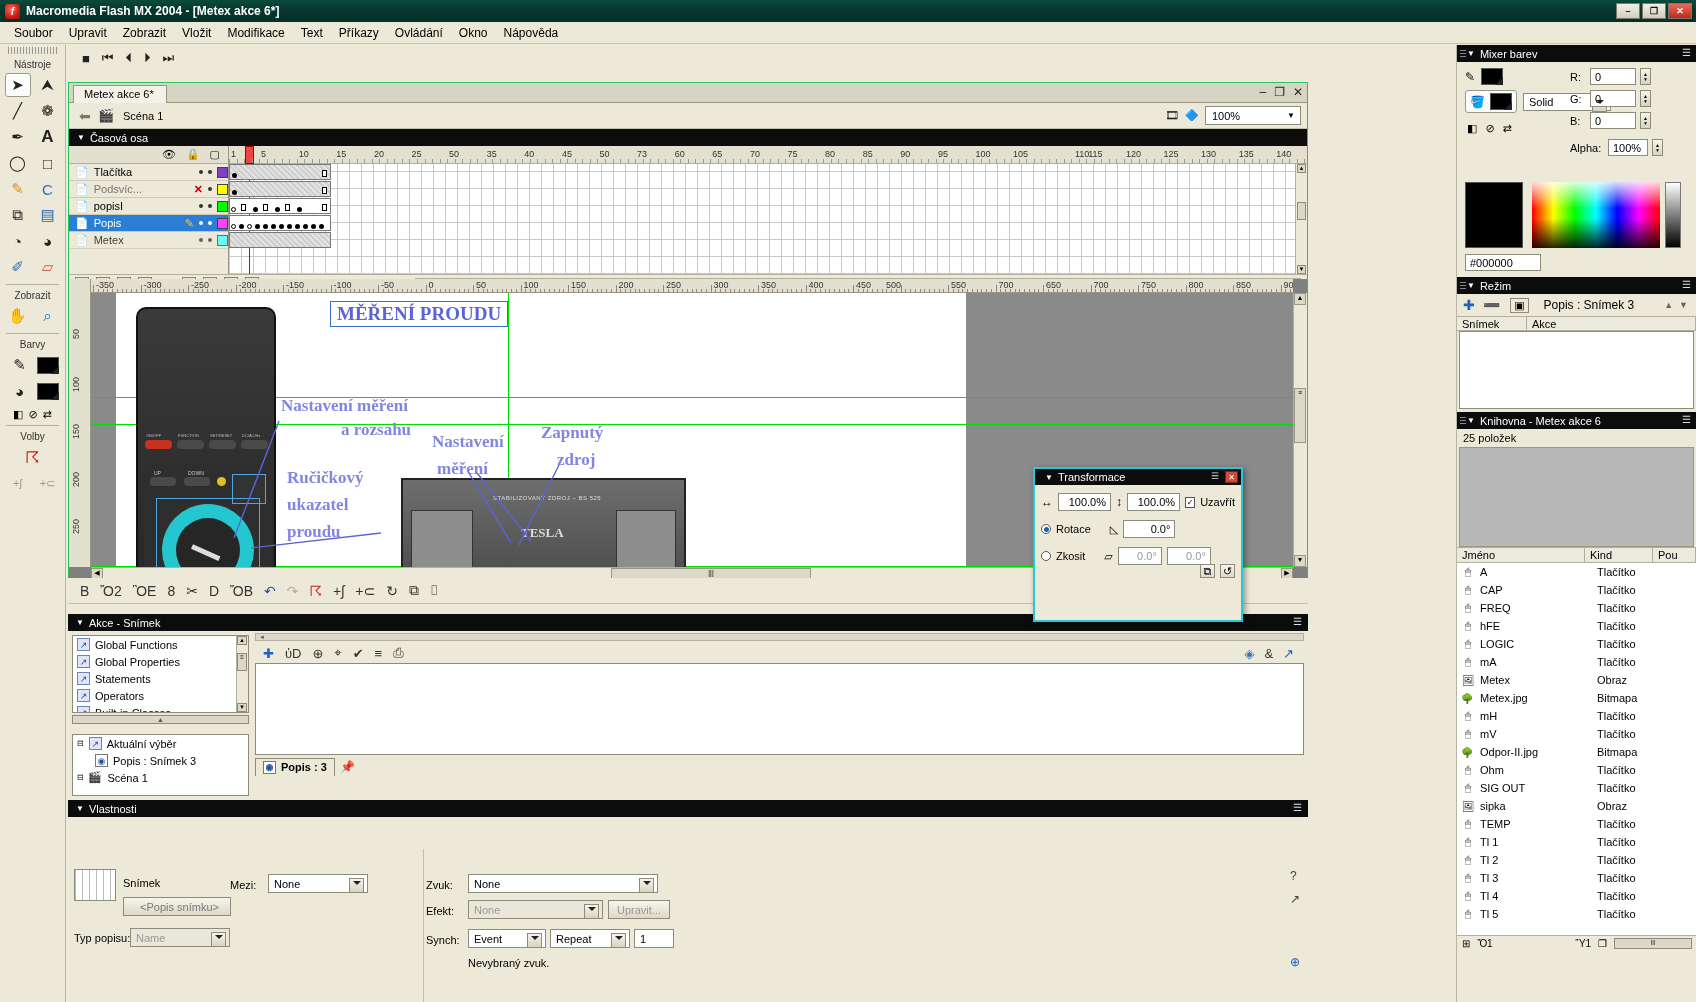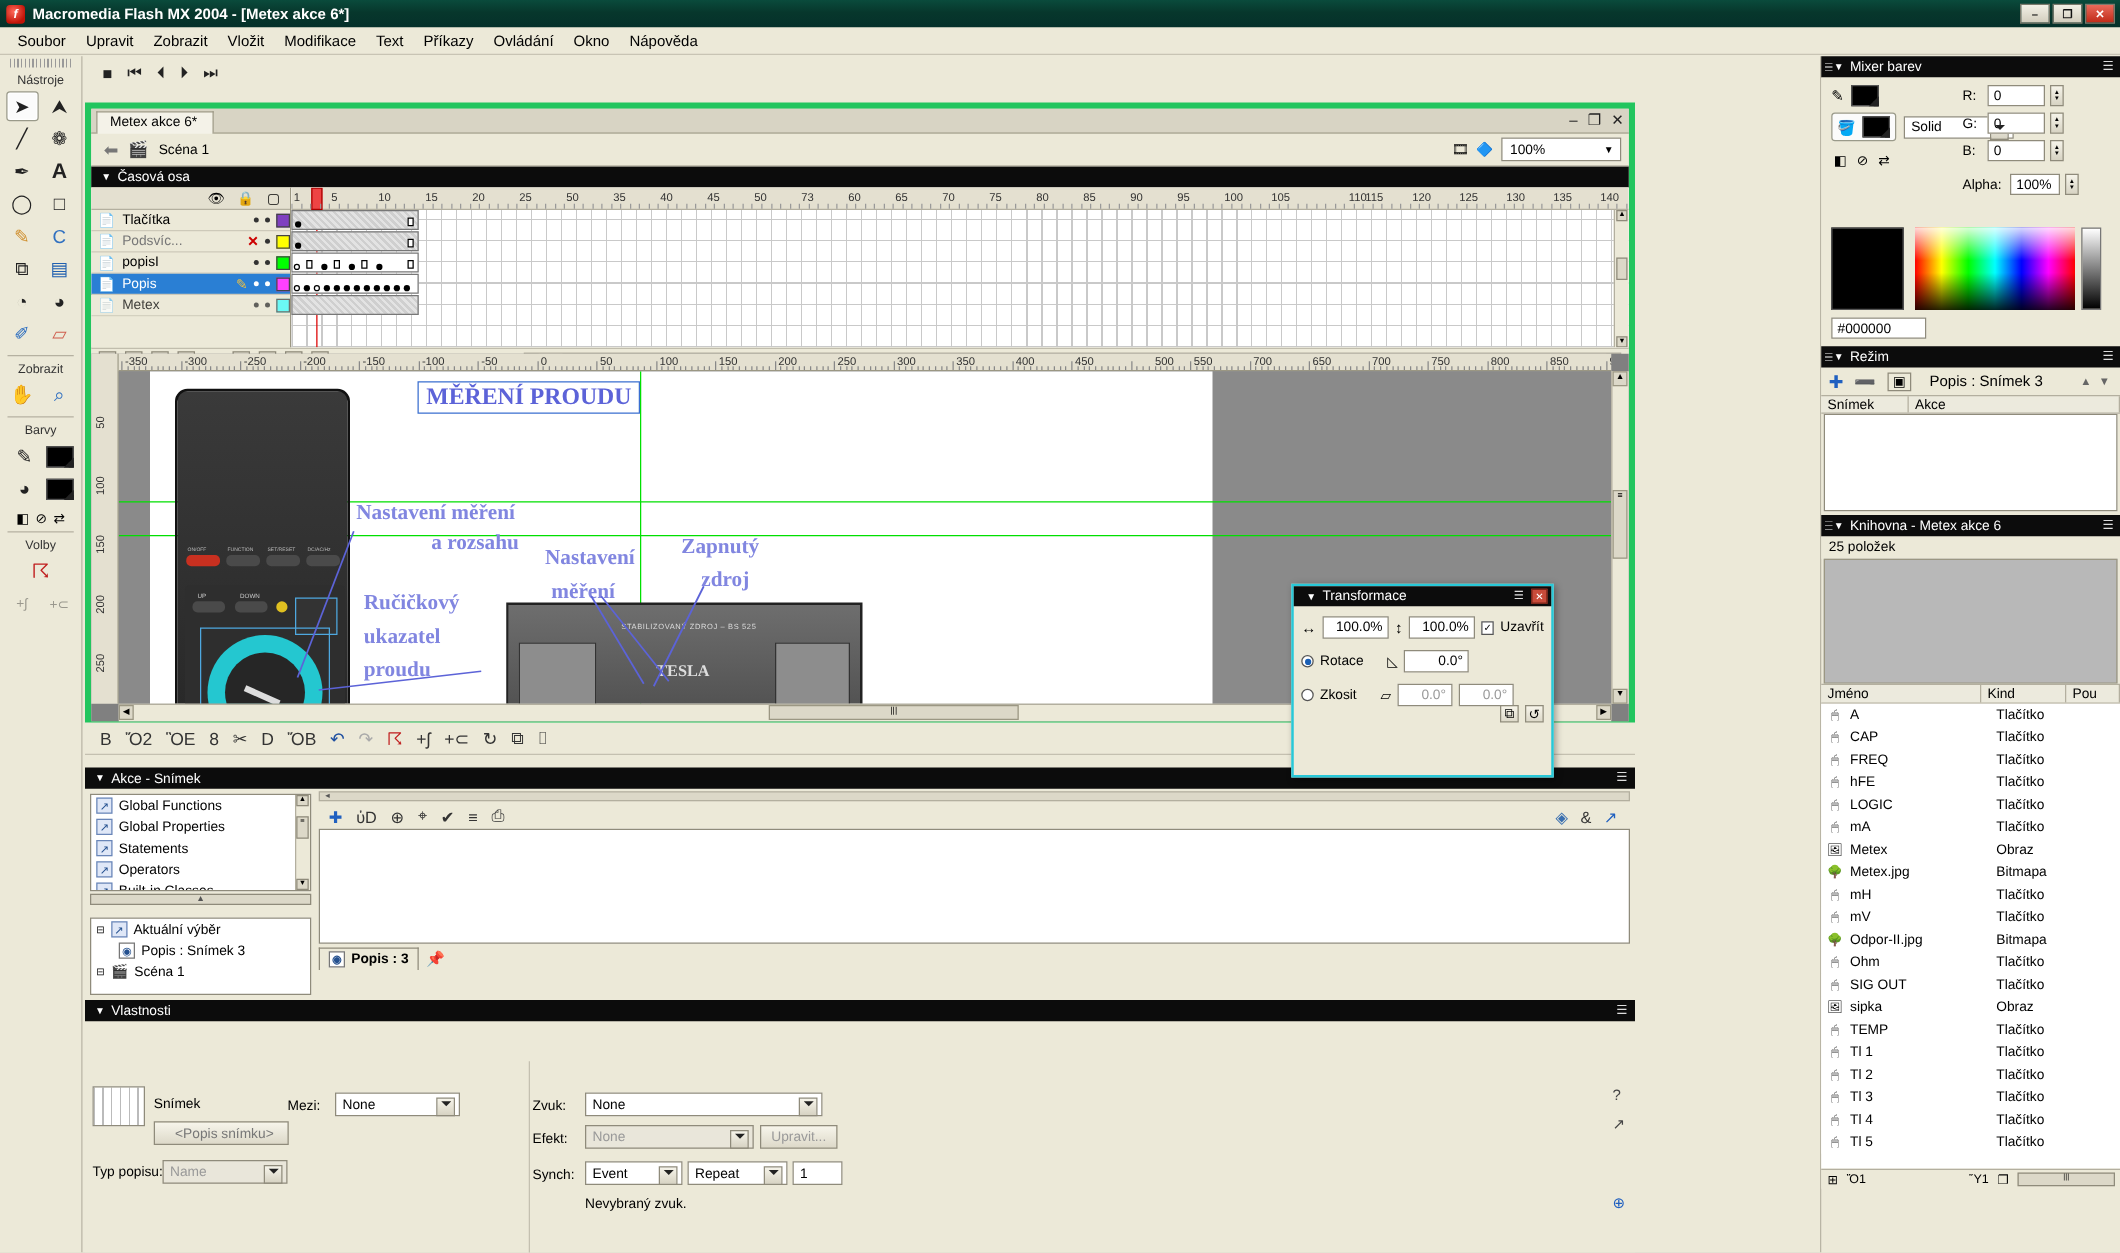--- a/index.html
+++ b/index.html
@@ -57,21 +57,21 @@
           font-size:15px;color:#222; }
   .tbtn.sel { background:#fbfbfb; border:1px solid #9a9a8a; border-radius:3px;
               box-shadow: inset 0 0 0 1px #fff; }
   .tools hr { border:0;border-top:1px solid #b5b1a1; margin:4px 6px 2px; }
   .swatch { width:22px;height:17px;border:1px solid #555; background:#000; position:relative; }
   .swatch:after{content:"";position:absolute;right:-1px;bottom:-1px;border:4px solid transparent;border-right-color:#222;border-bottom-color:#222;}
   .miniicons{display:flex;justify-content:center;gap:5px;padding-top:4px;}
 
   
   .docwin { position:absolute;left:68px;top:82px;width:1240px;height:500px;
-            background:#ece9d8; border:5px solid #22c55e; }
+            background:#ece9d8; border:1px solid #22c55e; }
   .doctabs { height:20px;background:#d8d4c4;border-bottom:1px solid #9b9783;position:relative; }
   .doctab { position:absolute;left:4px;top:2px;height:19px;padding:2px 12px 0 10px;
             background:#f4f2e8;border:1px solid #9b9783;border-bottom:none;font-size:11px; }
   .docwinbtns{position:absolute;right:4px;top:2px;display:flex;gap:8px;font-size:12px;color:#222;}
   .scenebar { height:26px;background:#ece9d8;display:flex;align-items:center;gap:8px;
               padding-left:10px;border-bottom:1px solid #c4c0b0;position:relative; }
   .scenebar .arrowback{color:#777;font-size:14px;}
   .scenebar .clap{font-size:13px;}
   .zoomwrap{position:absolute;right:6px;top:3px;display:flex;align-items:center;gap:6px;}
   .zoomsel{width:96px;height:19px;background:#fff;border:1px solid #8f8b7b;
@@ -846,21 +846,21 @@
           <div class="t" style="left: 762px; height: 7px;"></div>
           <div class="t" style="left: 766.75px; height: 3px;"></div>
           <div class="t" style="left: 771.5px; height: 3px;"></div>
           <div class="t" style="left: 776.25px; height: 3px;"></div>
           <div class="t" style="left: 781px; height: 3px;"></div>
           <div class="t" style="left: 785.75px; height: 3px;"></div>
           <div class="t" style="left: 790.5px; height: 3px;"></div>
           <div class="t" style="left: 795.25px; height: 3px;"></div>
           <div class="t" style="left: 800px; height: 3px;"></div>
           <div class="t" style="left: 804.75px; height: 3px;"></div>
-          <div class="n" style="left: 829px; text-align: right;">500</div>
+          <div class="n" style="left: 795px; text-align: right;">500</div>
           <div class="t" style="left: 809.5px; height: 7px;"></div>
           <div class="t" style="left: 814.25px; height: 3px;"></div>
           <div class="t" style="left: 819px; height: 3px;"></div>
           <div class="t" style="left: 823.75px; height: 3px;"></div>
           <div class="t" style="left: 828.5px; height: 3px;"></div>
           <div class="t" style="left: 833.25px; height: 3px;"></div>
           <div class="t" style="left: 838px; height: 3px;"></div>
           <div class="t" style="left: 842.75px; height: 3px;"></div>
           <div class="t" style="left: 847.5px; height: 3px;"></div>
           <div class="t" style="left: 852.25px; height: 3px;"></div>

